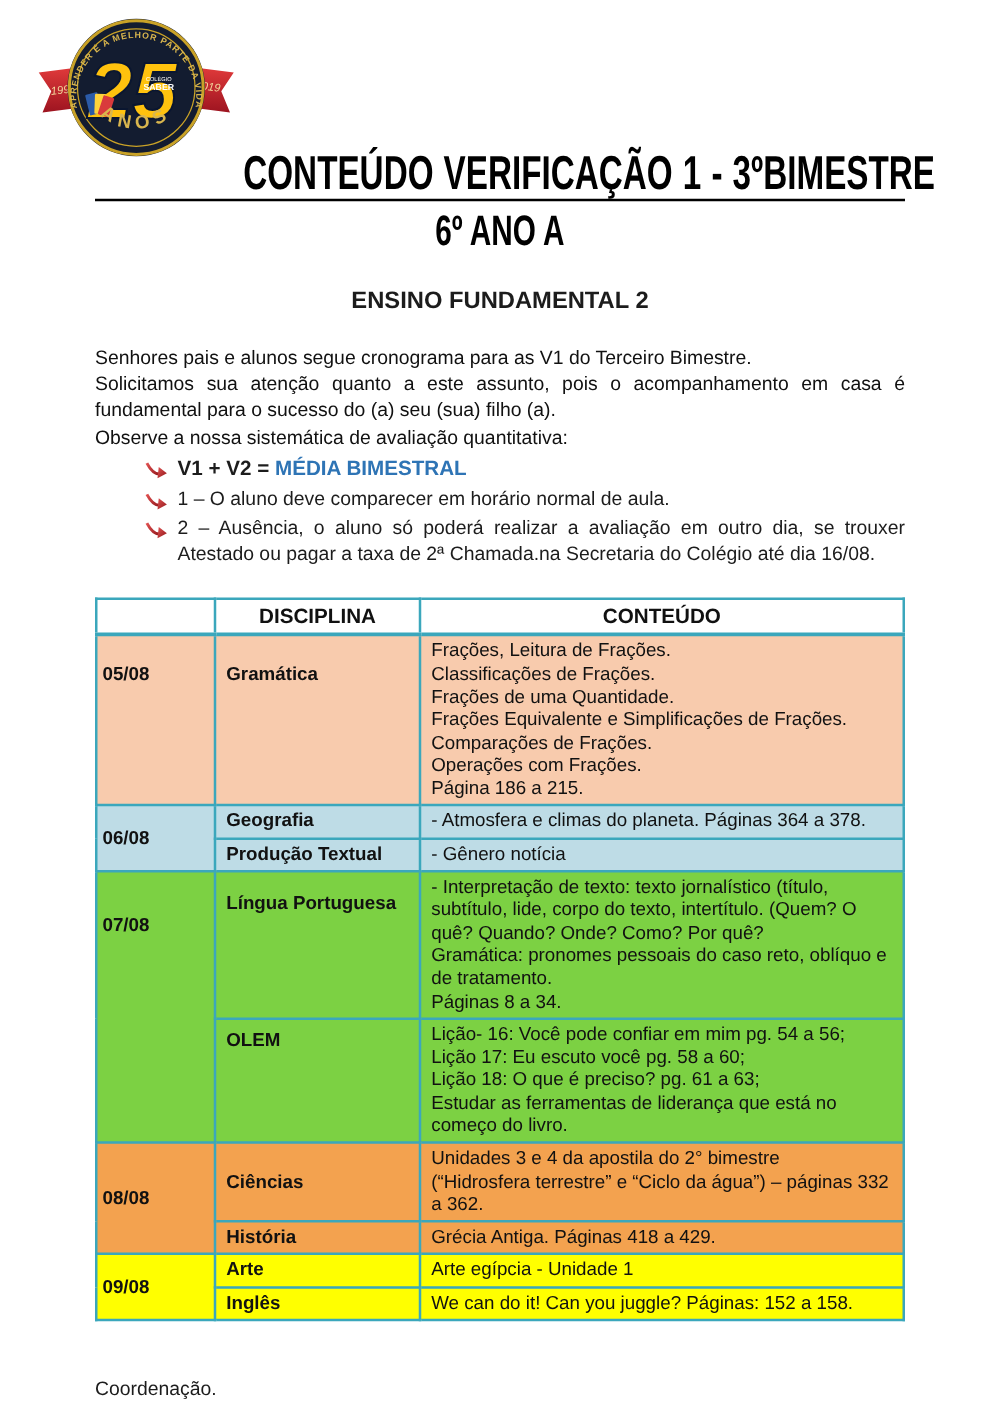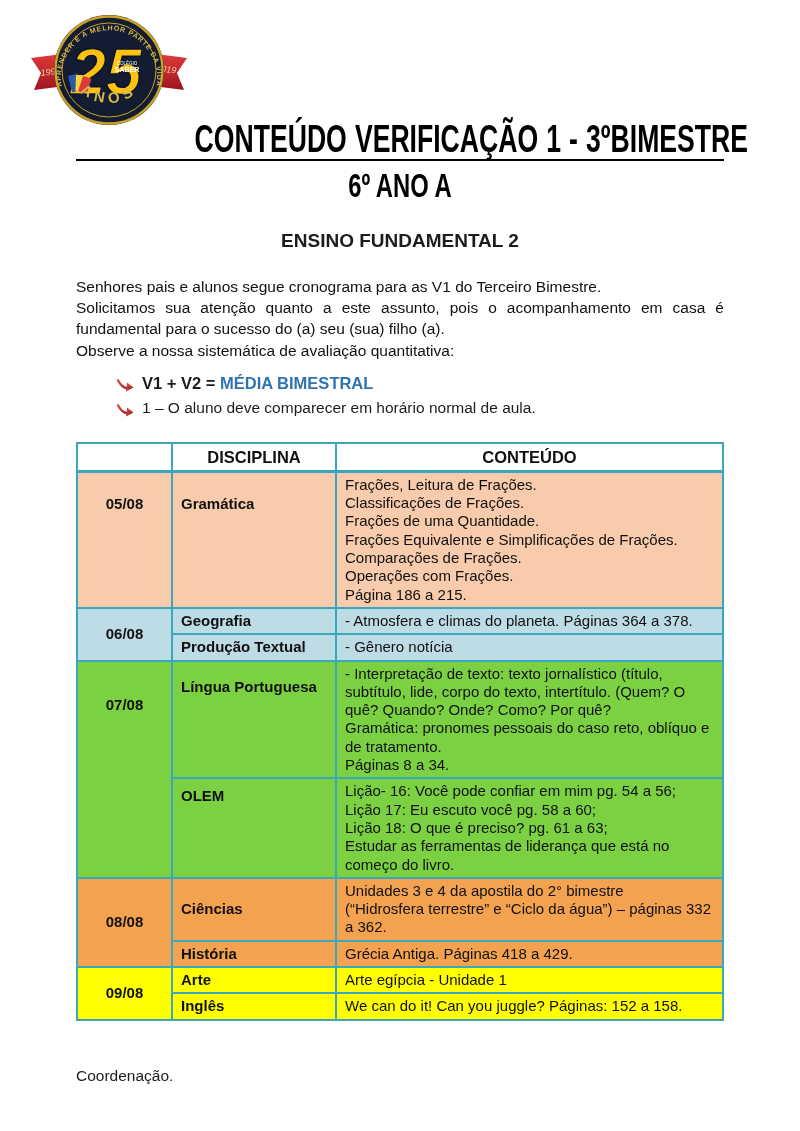--- a/index.html
+++ b/index.html
@@ -22,38 +22,38 @@
   .doc-subtitle { text-align:center; margin-top:7px; line-height:1.0; }
   .doc-subtitle .condensed { font-size:34px; }
   .section-title { text-align:center; font-weight:bold; font-size:19px; margin-top:28px; }
 
   
   .intro { margin-top:24px; font-size:15.5px; line-height:1.37; color:#111; }
   .intro p { margin:0; }
   .justify { text-align:justify; }
 
   
-  .bullets { margin-top:11px; }
+  .bullets { margin-top:3px; }
   .bullet { position:relative; padding-left:66px; margin-top:2px; font-size:15.5px; line-height:1.37; }
   .bullet .arrow-icon { position:absolute; left:40px; top:4px; }
   .formula { font-weight:bold; font-size:16.5px; }
   .formula .hl { color:#2E74B5; }
 
   
   table.schedule { width:100%; border-collapse:collapse; margin-top:24px; table-layout:fixed;padding-left:32px; }
   table.schedule col.c-date { width:95px; }
   table.schedule col.c-disc { width:164px; }
   table.schedule th, table.schedule td {
     border:2px solid #3BA7BC; font-size:15px; line-height:1.22; color:#111;
   }
   table.schedule thead th {
     background:#fff; font-weight:bold; text-align:center; font-size:16.5px;
     padding:3px 4px; border-bottom-width:3px;
   }
-  td.cell-date { text-align:center; font-weight:bold; vertical-align:middle; padding:3px 4px; }
+  td.cell-date { text-align:left; font-weight:bold; vertical-align:middle; padding:3px 4px; }
   td.cell-disc { font-weight:bold; vertical-align:middle; padding:3px 8px; }
   td.cell-content { padding:3px 8px; white-space:pre-line; vertical-align:middle; }
   .vt { vertical-align:top !important; }
   .pt22 { padding-top:22px !important; }
   .pt34 { padding-top:34px !important; }
   .pt16 { padding-top:16px !important; }
   .pt8  { padding-top:8px  !important; }
 
   
   .footer-sig { margin-top:46px; font-size:15.5px; }
@@ -148,20 +148,29 @@
       </div>
       <div class="bullet">
         <span class="arrow-icon">
           <svg width="18" height="14" viewBox="0 0 18 14">
             <path d="M1.5,1.5 C5.5,9 9,11 13,10" fill="none" stroke="url(#arrGrad)" stroke-width="2.4"></path>
             <polygon points="11,4.5 17.5,9.5 10,13.5" fill="url(#arrGrad)"></polygon>
           </svg>
         </span>
         <span>1 – O aluno deve comparecer em horário normal de aula.</span>
       </div>
+      <div class="bullet justify">
+        <span class="arrow-icon">
+          <svg width="18" height="14" viewBox="0 0 18 14">
+            <path d="M1.5,1.5 C5.5,9 9,11 13,10" fill="none" stroke="url(#arrGrad)" stroke-width="2.4"></path>
+            <polygon points="11,4.5 17.5,9.5 10,13.5" fill="url(#arrGrad)"></polygon>
+          </svg>
+        </span>
+        <span>2 – Ausência, o aluno só poderá realizar a avaliação em outro dia, se trouxer Atestado ou pagar a taxa de 2ª Chamada.na Secretaria do Colégio até dia 16/08.</span>
+      </div>
     </div>
 
     <table class="schedule">
       <colgroup>
           <col class="c-date">
           <col class="c-disc">
           <col>
         </colgroup>
       <thead>
         <tr>

